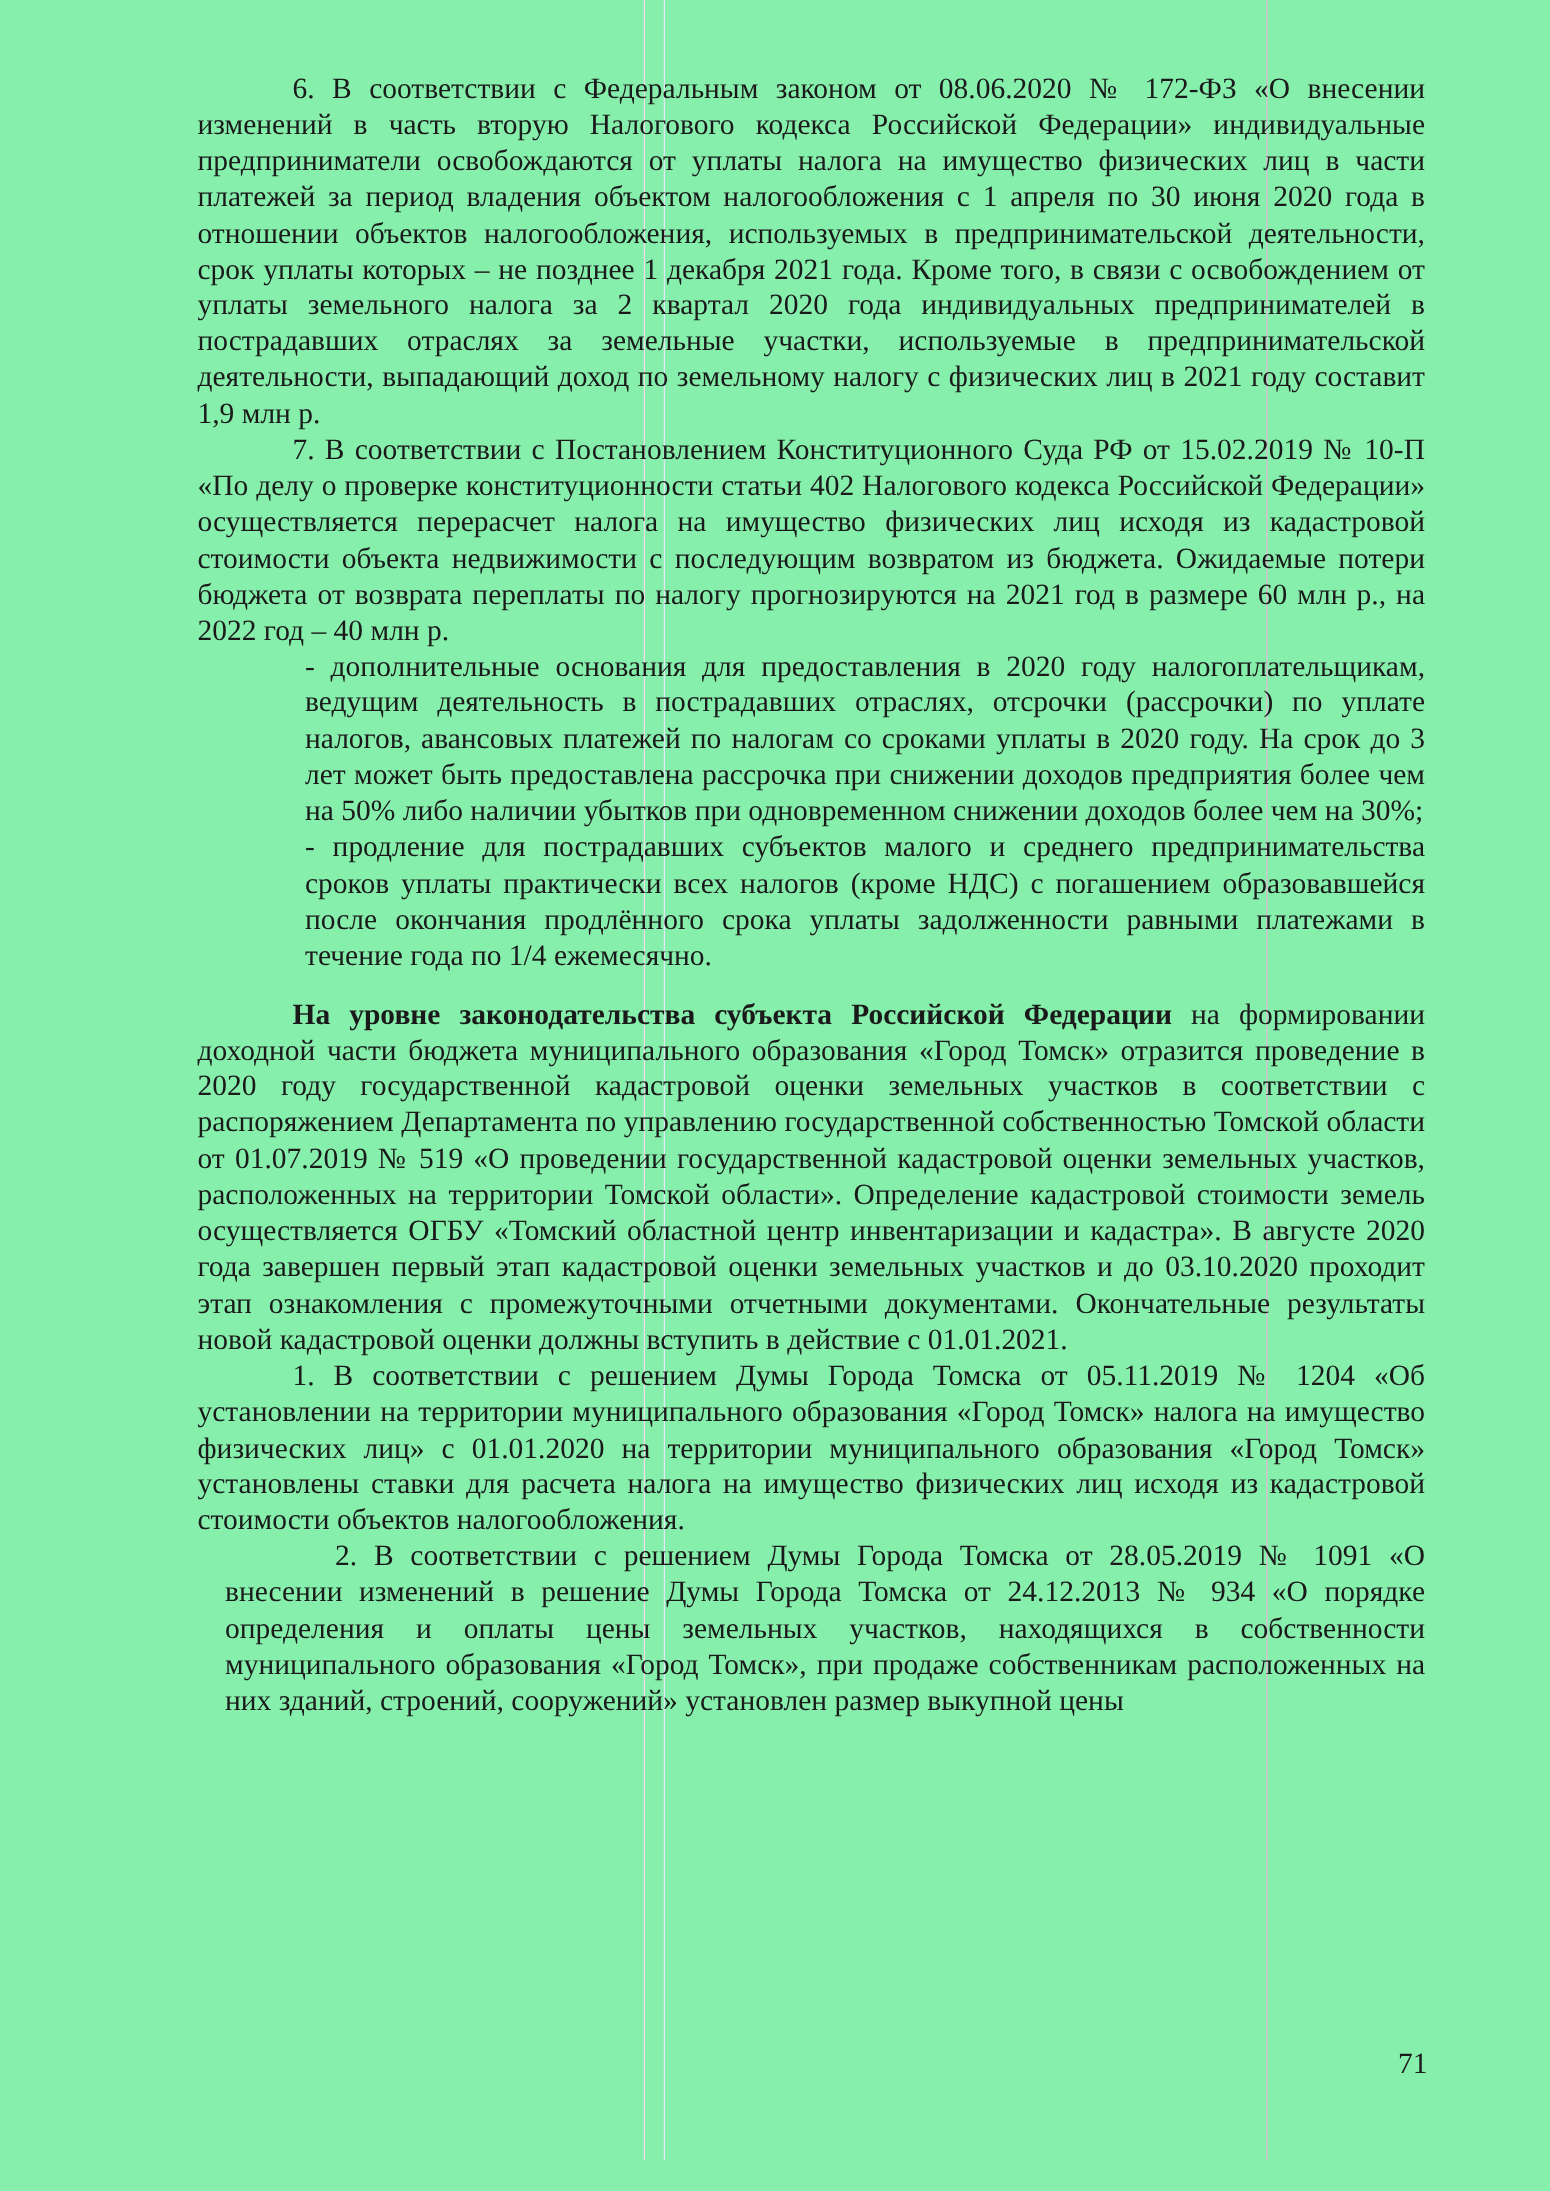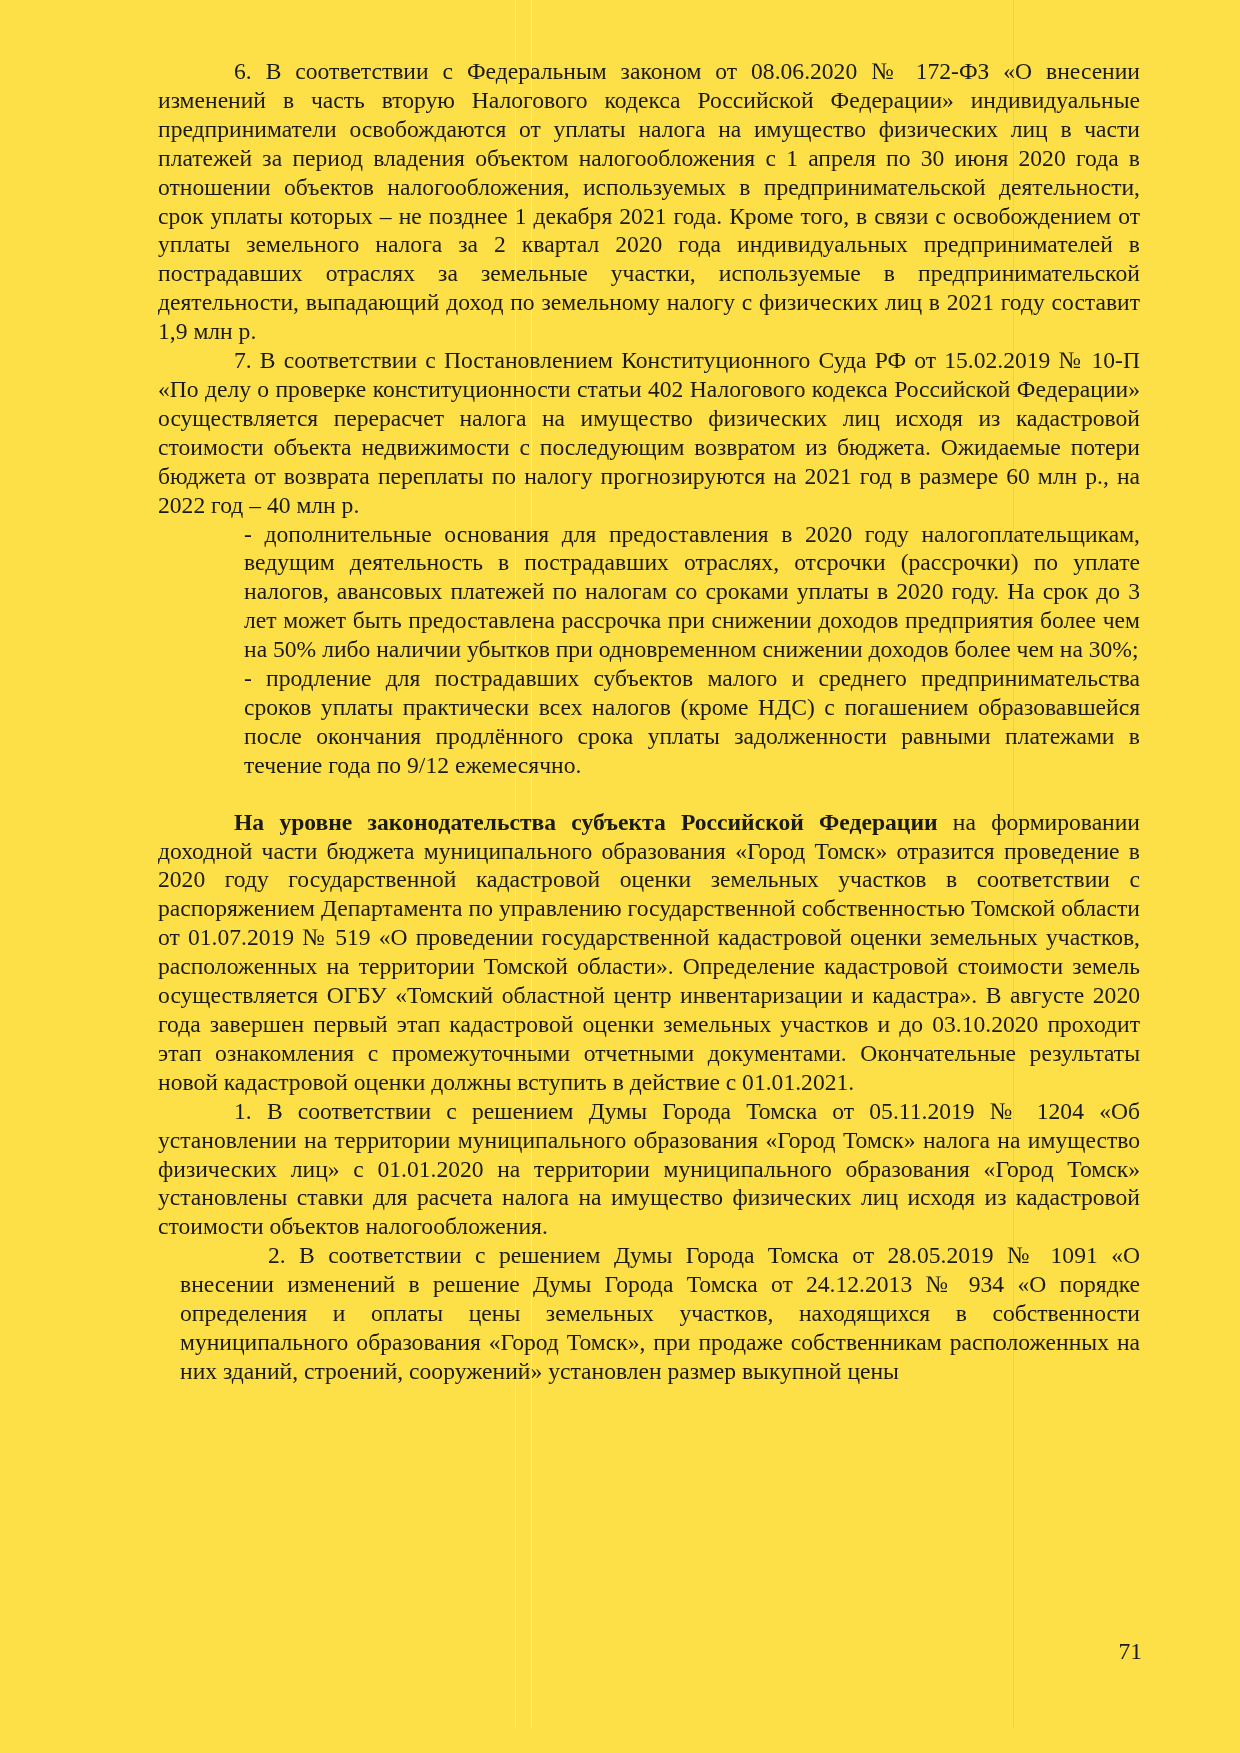--- a/index.html
+++ b/index.html
@@ -1,56 +1,56 @@
 <!DOCTYPE html>
 <html><head>
 <meta charset="utf-8">
 <style>
   html, body { margin: 0; padding: 0; background: #ffffff; }
   body { width: 1240px; height: 1753px; position: relative; overflow: hidden; }
   .page {
     position: absolute; left: 0; top: 0; width: 1240px; height: 1753px;
-    background: #fde047;
+    background: #86efac;
   }
   .artifact { position: absolute; top: 0; width: 1px; }
   .artifact.a1 { left: 515px; height: 1728px; background: #f1dde9; }
   .artifact.a2 { left: 531px; height: 1728px; background: #e3e6f6; }
   .artifact.a3 { left: 1013px; height: 1728px; background: #e6b9d8; }
   .text-block {
     position: absolute; left: 158px; width: 982px; top: 57px;
     font-family: "Liberation Serif", "DejaVu Serif", serif;
     font-size: 23.6px; line-height: 28.9px; color: #1a1a1a;
   }
   .p { margin: 0; text-align: justify; text-align-last: left; }
   .indent { text-indent: 76px; }
   .indent2 { text-indent: 88px; margin-left: 22px; }
   .bullets { margin: 0 0 0 86px; }
   .bullets .p { text-indent: 0; }
-  .gap-big { margin-top: 28px; }
+  .gap-big { margin-top: 18px; }
   .gap-mid { margin-top: 14px; }
   b { font-weight: bold; }
   .page-number {
     position: absolute; left: 1110px; width: 32px; top: 1638px; text-align: right;
     font-family: Liberation Serif, serif; font-size: 23.6px; color: #1a1a1a;
   }
 </style>
 </head>
 <body>
 
 <div class="page">
   <div class="artifact a1"></div>
   <div class="artifact a2"></div>
   <div class="artifact a3"></div>
 
   <div class="text-block">
     <p class="p indent">6. В соответствии с Федеральным законом от 08.06.2020 № 172-ФЗ «О внесении изменений в часть вторую Налогового кодекса Российской Федерации» индивидуальные предприниматели освобождаются от уплаты налога на имущество физических лиц в части платежей за период владения объектом налогообложения с 1 апреля по 30 июня 2020 года в отношении объектов налогообложения, используемых в предпринимательской деятельности, срок уплаты которых – не позднее 1 декабря 2021 года. Кроме того, в связи с освобождением от уплаты земельного налога за 2 квартал 2020 года индивидуальных предпринимателей в пострадавших отраслях за земельные участки, используемые в предпринимательской деятельности, выпадающий доход по земельному налогу с физических лиц в 2021 году составит 1,9 млн р.</p>
     <p class="p indent">7. В соответствии с Постановлением Конституционного Суда РФ от 15.02.2019 № 10-П «По делу о проверке конституционности статьи 402 Налогового кодекса Российской Федерации» осуществляется перерасчет налога на имущество физических лиц исходя из кадастровой стоимости объекта недвижимости с последующим возвратом из бюджета. Ожидаемые потери бюджета от возврата переплаты по налогу прогнозируются на 2021 год в размере 60 млн р., на 2022 год – 40 млн р.</p>
     <div class="bullets">
       <p class="p">- дополнительные основания для предоставления в 2020 году налогоплательщикам, ведущим деятельность в пострадавших отраслях, отсрочки (рассрочки) по уплате налогов, авансовых платежей по налогам со сроками уплаты в 2020 году. На срок до 3 лет может быть предоставлена рассрочка при снижении доходов предприятия более чем на 50% либо наличии убытков при одновременном снижении доходов более чем на 30%;</p>
-      <p class="p">- продление для пострадавших субъектов малого и среднего предпринимательства сроков уплаты практически всех налогов (кроме НДС) с погашением образовавшейся после окончания продлённого срока уплаты задолженности равными платежами в течение года по 9/12 ежемесячно.</p>
+      <p class="p">- продление для пострадавших субъектов малого и среднего предпринимательства сроков уплаты практически всех налогов (кроме НДС) с погашением образовавшейся после окончания продлённого срока уплаты задолженности равными платежами в течение года по 1/4 ежемесячно.</p>
     </div>
 
     <p class="p indent gap-big"><b>На уровне законодательства субъекта Российской Федерации</b><span> на формировании доходной части бюджета муниципального образования «Город Томск» отразится проведение в 2020 году государственной кадастровой оценки земельных участков в соответствии с распоряжением Департамента по управлению государственной собственностью Томской области от 01.07.2019 № 519 «О проведении государственной кадастровой оценки земельных участков, расположенных на территории Томской области». Определение кадастровой стоимости земель осуществляется ОГБУ «Томский областной центр инвентаризации и кадастра». В августе 2020 года завершен первый этап кадастровой оценки земельных участков и до 03.10.2020 проходит этап ознакомления с промежуточными отчетными документами. Окончательные результаты новой кадастровой оценки должны вступить в действие с 01.01.2021.</span></p>
 
     <p class="p indent">1. В соответствии с решением Думы Города Томска от 05.11.2019 № 1204 «Об установлении на территории муниципального образования «Город Томск» налога на имущество физических лиц» с 01.01.2020 на территории муниципального образования «Город Томск» установлены ставки для расчета налога на имущество физических лиц исходя из  кадастровой стоимости объектов налогообложения.</p>
     <p class="p indent2">2. В соответствии с решением Думы Города Томска от 28.05.2019 № 1091 «О внесении изменений в решение Думы Города Томска от 24.12.2013 № 934 «О порядке определения и оплаты цены земельных участков, находящихся в собственности муниципального образования «Город Томск», при продаже собственникам расположенных на них зданий, строений, сооружений» установлен размер выкупной цены</p>
   </div>
 
   <div class="page-number">71</div>
 </div>

